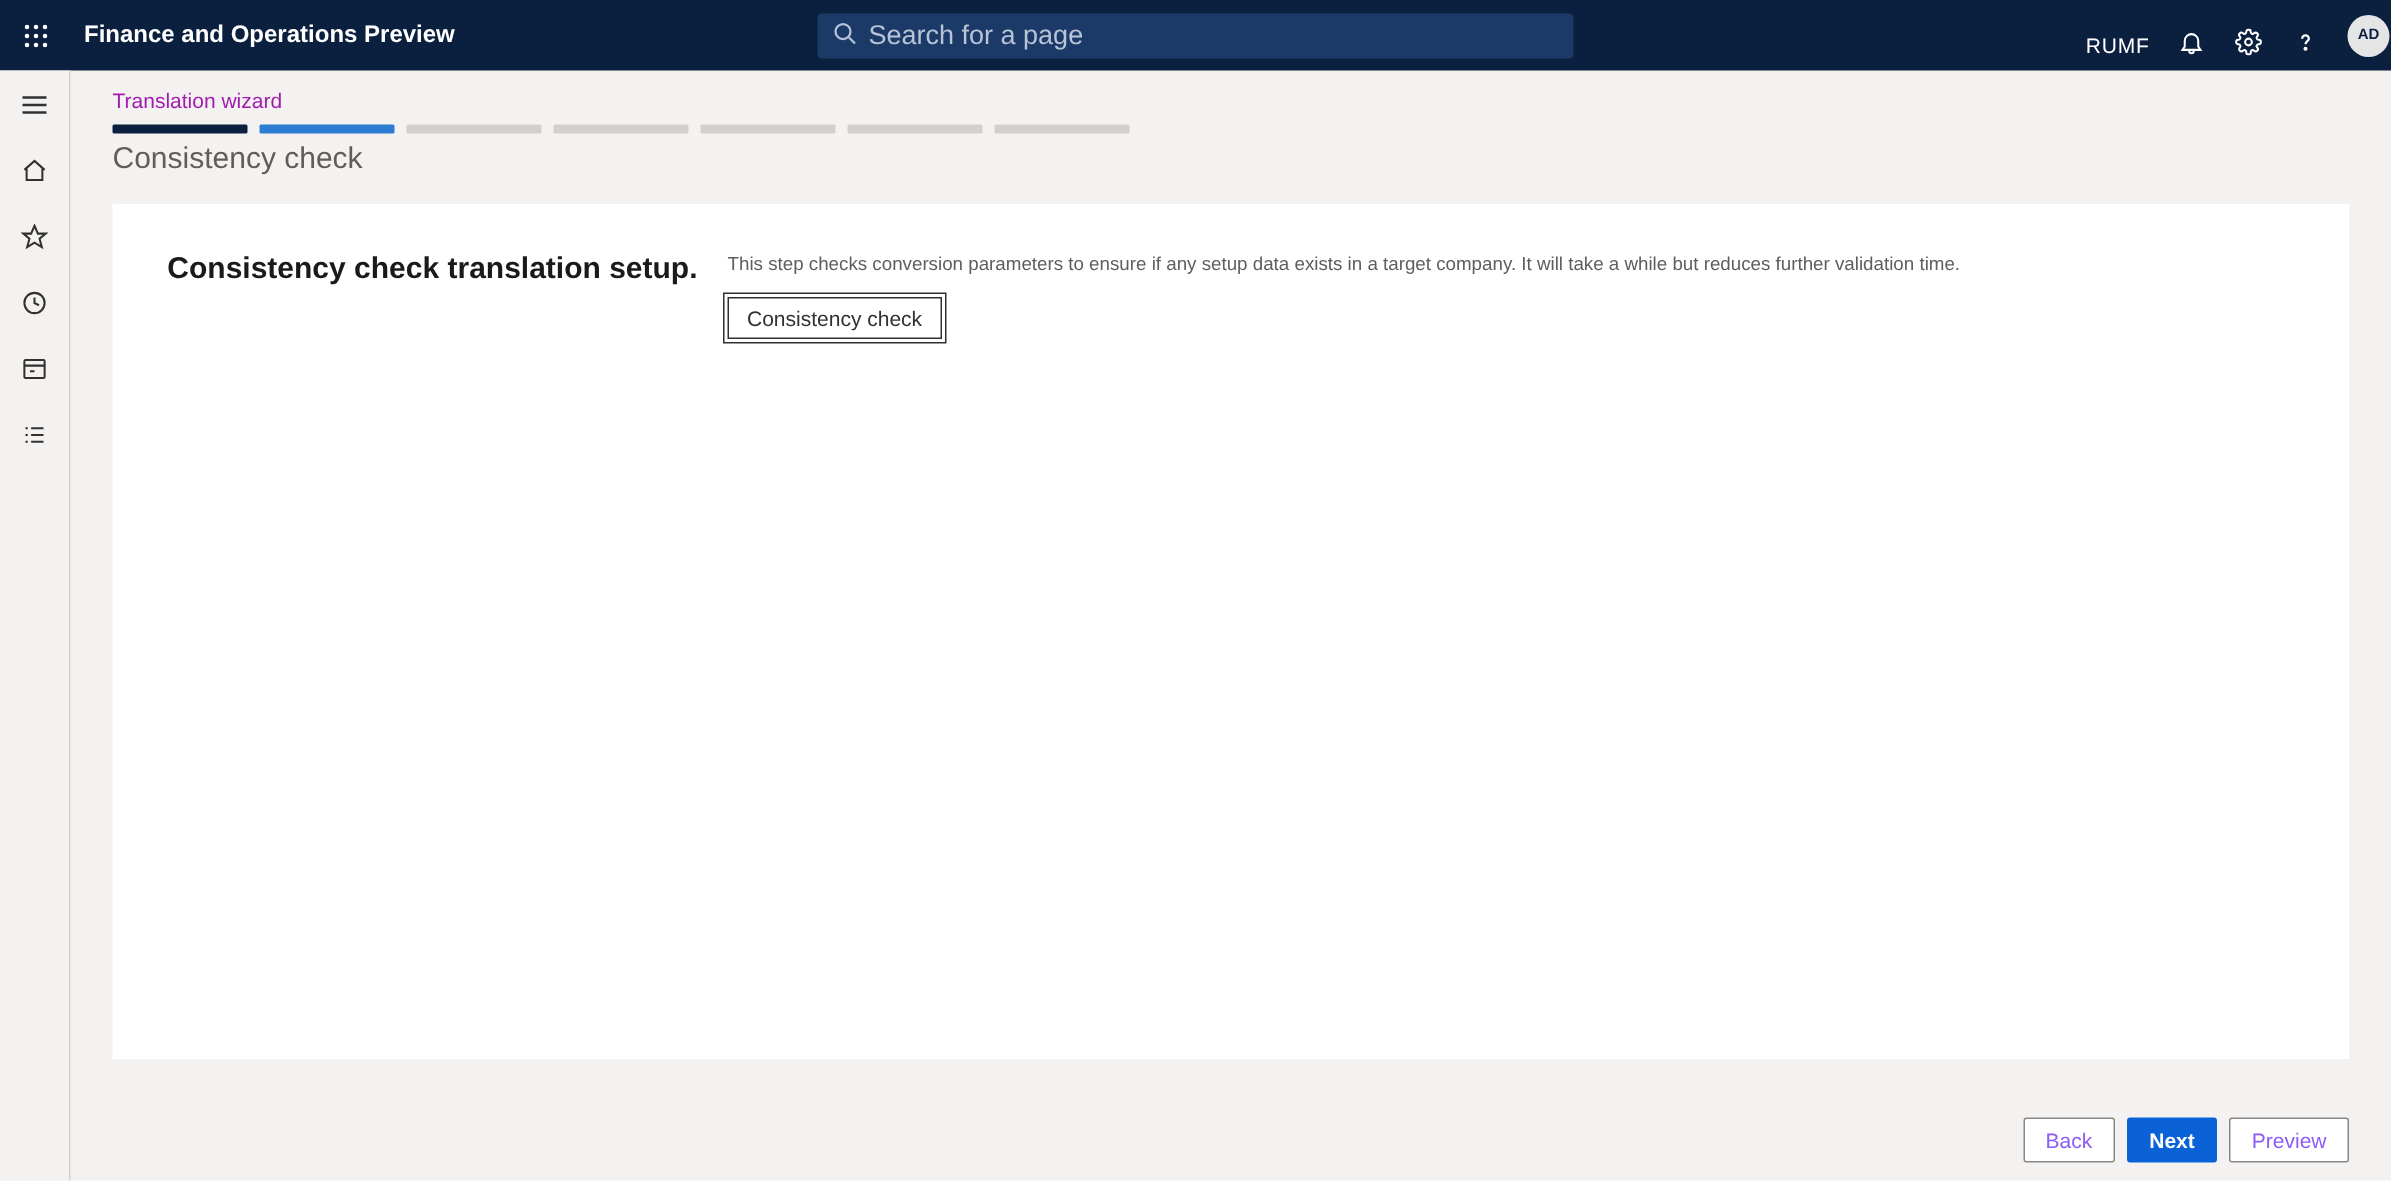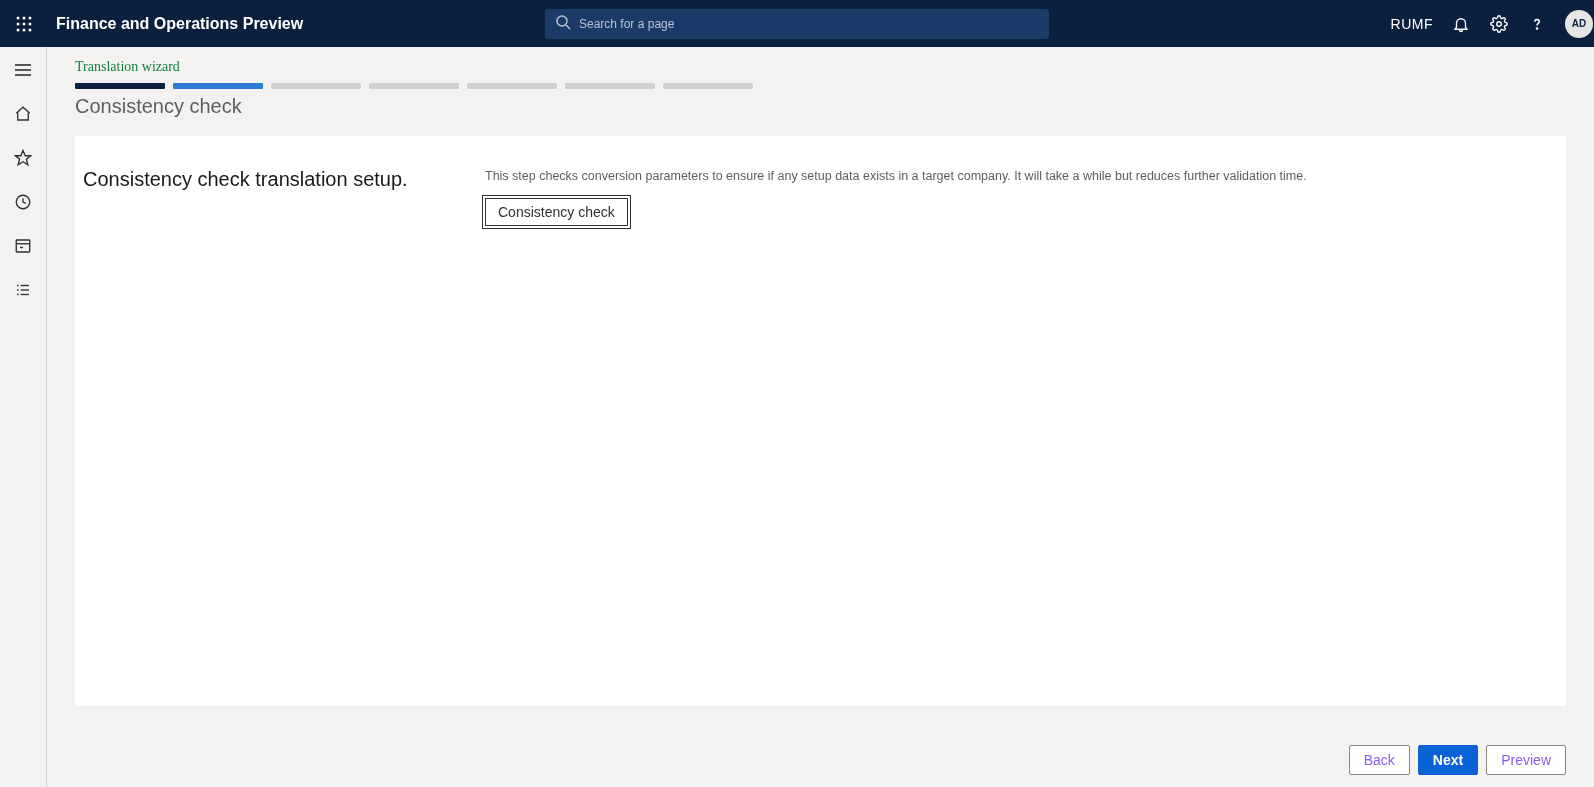--- a/index.html
+++ b/index.html
@@ -46,29 +46,29 @@
   display: flex;
   align-items: center;
   padding: 0 10px;
   color: #b7c3d6;
 }
 .search-bar input {
   background: transparent;
   border: none;
   outline: none;
   color: #fff;
-  font-size: 12px;
+  font-size: 18px;
   margin-left: 8px;
   flex: 1;
 }
 .search-bar input::placeholder { color: #b7c3d6; }
 .nav-right {
   margin-left: auto;
   display: flex;
-  align-items: center;
+  align-items: flex-end;
   gap: 18px;
 }
 .company-code {
   font-size: 14px;
   color: #fff;
   letter-spacing: 0.5px;
 }
 .nav-icon {
   width: 20px; height: 20px;
   display: flex; align-items: center; justify-content: center;
@@ -111,22 +111,21 @@
 .main {
   flex: 1;
   display: flex;
   flex-direction: column;
   padding: 0;
   position: relative;
 }
 .breadcrumb {
   padding: 12px 28px 8px;
   font-size: 14px;
-  color: #15803d;
-  font-family: Liberation Serif, serif;
+  color: #a21caf;
 }
 .wizard-header {
   padding: 0 28px 0;
 }
 .steps {
   display: flex;
   gap: 8px;
   margin-bottom: 6px;
 }
 .step {
@@ -149,22 +148,23 @@
   height: 570px;
   padding: 32px 0 0 0;
   display: flex;
 }
 .content-left {
   width: 398px;
   padding: 0 8px 0 8px;
 }
 .content-left h2 {
   font-size: 20px;
-  font-weight: 400;
+  font-weight: 700;
   color: #1b1a19;
+  text-align: right;
 }
 .content-right {
   flex: 1;
   padding: 0 8px 0 0;
   margin-left: 12px;
 }
 .content-right p {
   font-size: 12.5px;
   color: #605e5c;
   line-height: 1.4;

